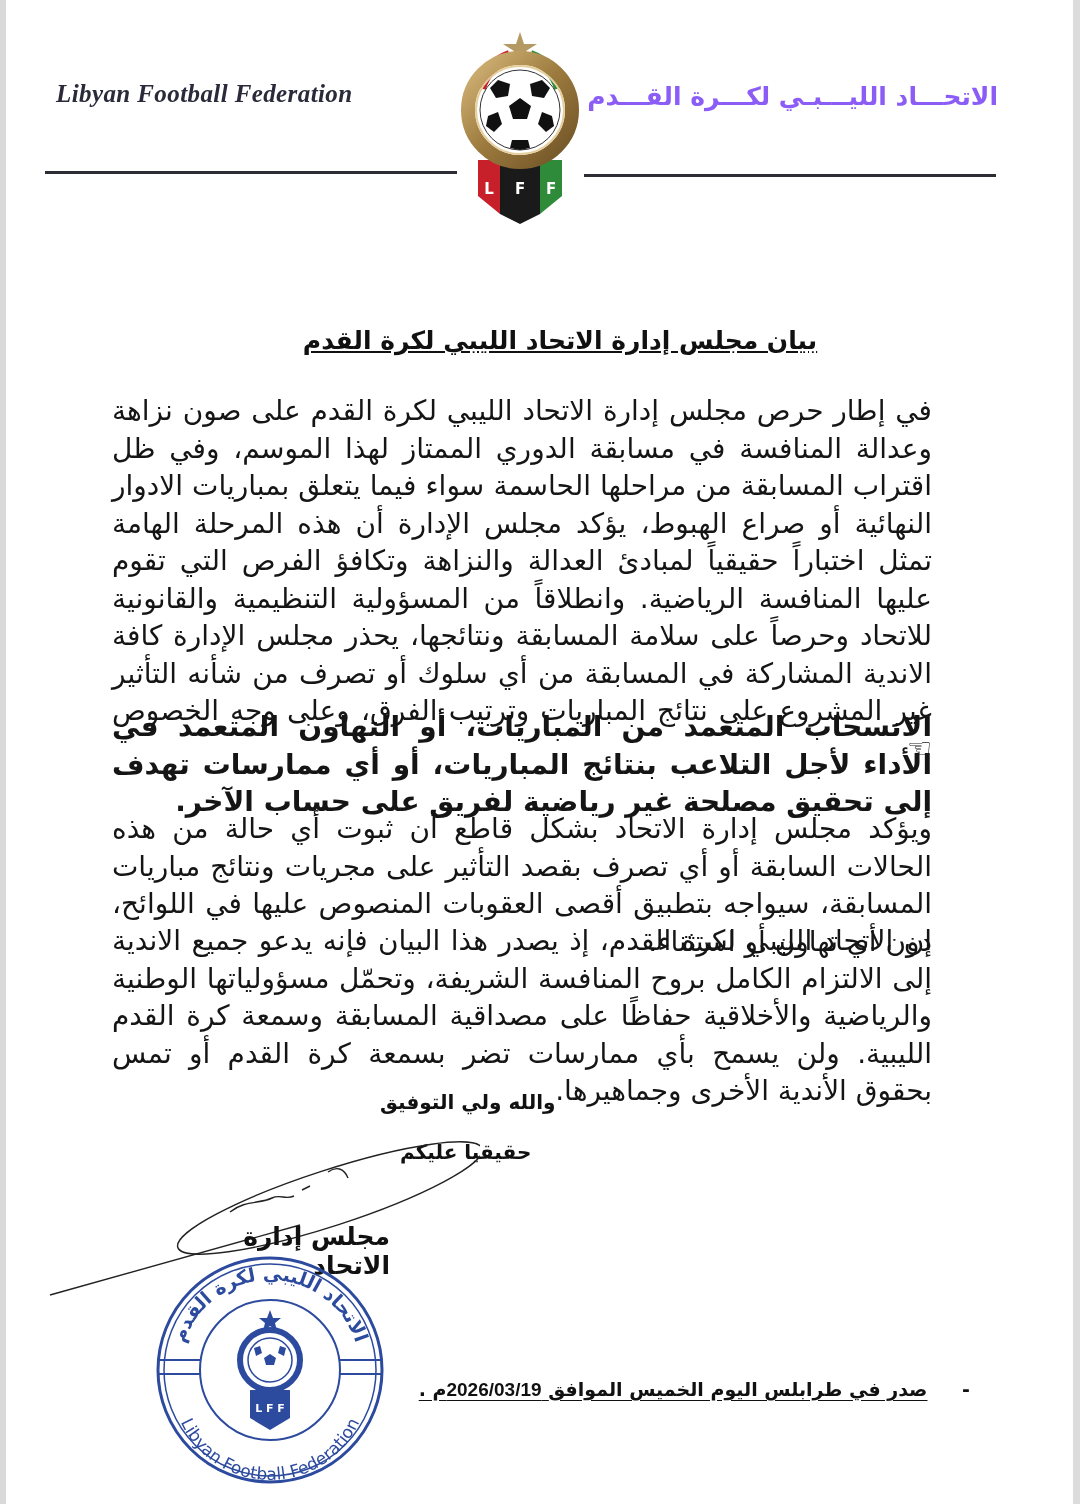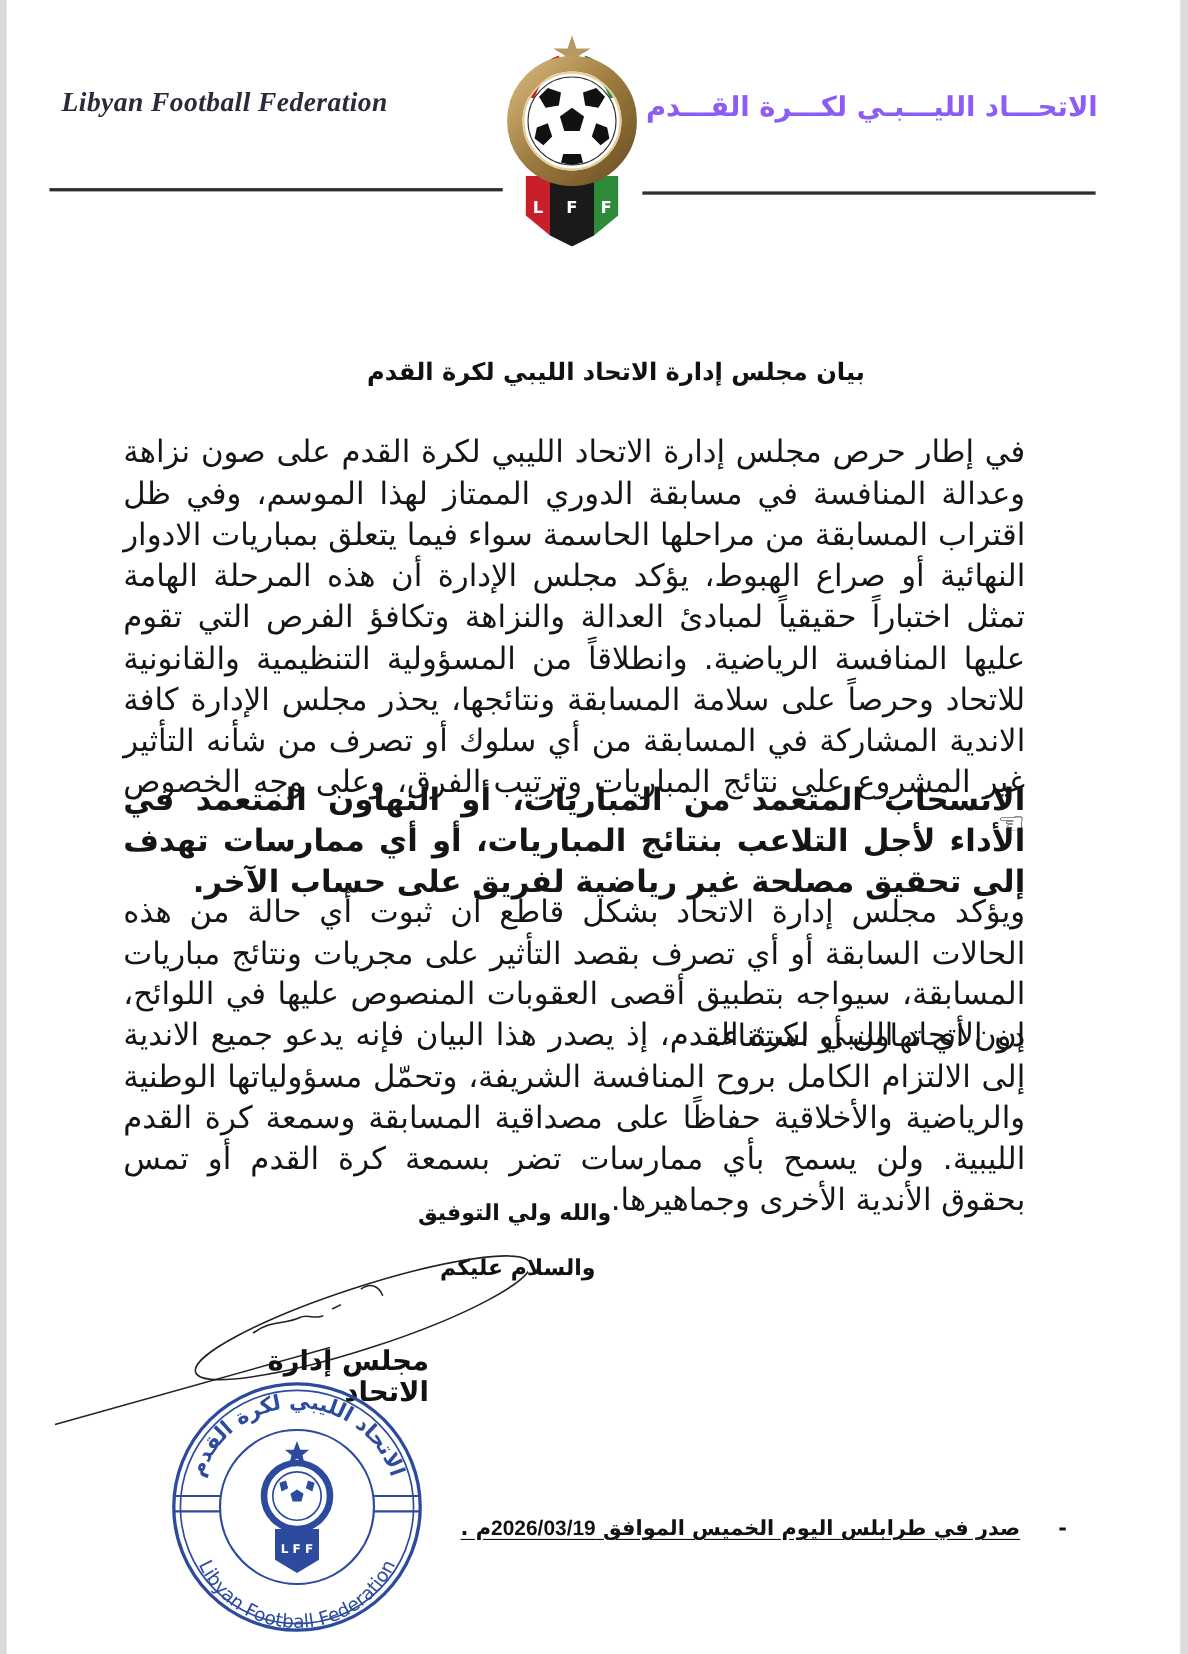--- a/index.html
+++ b/index.html
@@ -60,23 +60,24 @@
       position: absolute; left: 458px; top: 28px; width: 124px; height: 196px;
     }
 
     
     .statement-title {
       position: absolute;
       left: 0; right: 0; top: 326px;
       text-align: center;
       direction: rtl;
       font-weight: bold;
-      font-size: 22px;
+      font-size: 25px;
       color: #111;
       padding-left: 40px;
+      text-decoration: underline;
     }
     .content {
       position: absolute;
       left: 112px;
       width: 820px;
       direction: rtl;
       text-align: justify;
       text-align-last: right;
       font-size: 28px;
       line-height: 37.5px;
@@ -165,21 +166,21 @@
 
 <div class="content p1">
   <span>في إطار حرص مجلس إدارة الاتحاد الليبي لكرة القدم على صون نزاهة وعدالة المنافسة في مسابقة الدوري الممتاز لهذا الموسم، وفي ظل اقتراب المسابقة من مراحلها الحاسمة سواء فيما يتعلق بمباريات الادوار النهائية أو صراع الهبوط، يؤكد مجلس الإدارة أن هذه المرحلة الهامة تمثل اختباراً حقيقياً لمبادئ العدالة والنزاهة وتكافؤ الفرص التي تقوم عليها المنافسة الرياضية. وانطلاقاً من المسؤولية التنظيمية والقانونية للاتحاد وحرصاً على سلامة المسابقة ونتائجها، يحذر مجلس الإدارة كافة الاندية المشاركة في المسابقة من أي سلوك أو تصرف من شأنه التأثير غير المشروع على نتائج المباريات وترتيب الفرق، وعلى وجه الخصوص</span>
   <span>☜</span>
 </div>
 <div class="content p-bold">الانسحاب المتعمد من المباريات، أو التهاون المتعمد في الأداء لأجل التلاعب بنتائج المباريات، أو أي ممارسات تهدف إلى تحقيق مصلحة غير رياضية لفريق على حساب الآخر.</div>
 <div class="content p2">ويؤكد مجلس إدارة الاتحاد بشكل قاطع أن ثبوت أي حالة من هذه الحالات السابقة أو أي تصرف بقصد التأثير على مجريات ونتائج مباريات المسابقة، سيواجه بتطبيق أقصى العقوبات المنصوص عليها في اللوائح، دون أي تهاون أو استثناء.</div>
 <div class="content p3">إن الاتحاد الليبي لكرة القدم، إذ يصدر هذا البيان فإنه يدعو جميع الاندية إلى الالتزام الكامل بروح المنافسة الشريفة، وتحمّل مسؤولياتها الوطنية والرياضية والأخلاقية حفاظًا على مصداقية المسابقة وسمعة كرة القدم الليبية. ولن يسمح بأي ممارسات تضر بسمعة كرة القدم أو تمس بحقوق الأندية الأخرى وجماهيرها.</div>
 
 <div class="sign-closing closing-1">والله ولي التوفيق</div>
-<div class="sign-closing closing-2">والسلام عليكم</div>
+<div class="sign-closing closing-2">حقيقيا عليكم</div>
 
 <svg class="signature" viewBox="0 0 440 180">
   <path d="M10,175 L260,105" stroke="#222" stroke-width="1.4" fill="none"></path>
   <ellipse cx="290" cy="78" rx="160" ry="28" transform="rotate(-18 290 78)" stroke="#222" stroke-width="1.4" fill="none"></ellipse>
   <path d="M190,92 C205,80 220,84 232,78 C240,74 246,80 254,76" stroke="#222" stroke-width="1.4" fill="none"></path>
   <path d="M262,70 L270,66" stroke="#222" stroke-width="1.4" fill="none"></path>
   <path d="M288,52 C296,46 304,48 308,58" stroke="#222" stroke-width="1.4" fill="none"></path>
 </svg>
 
 <div class="board-sign">مجلس إدارة الاتحاد</div>

